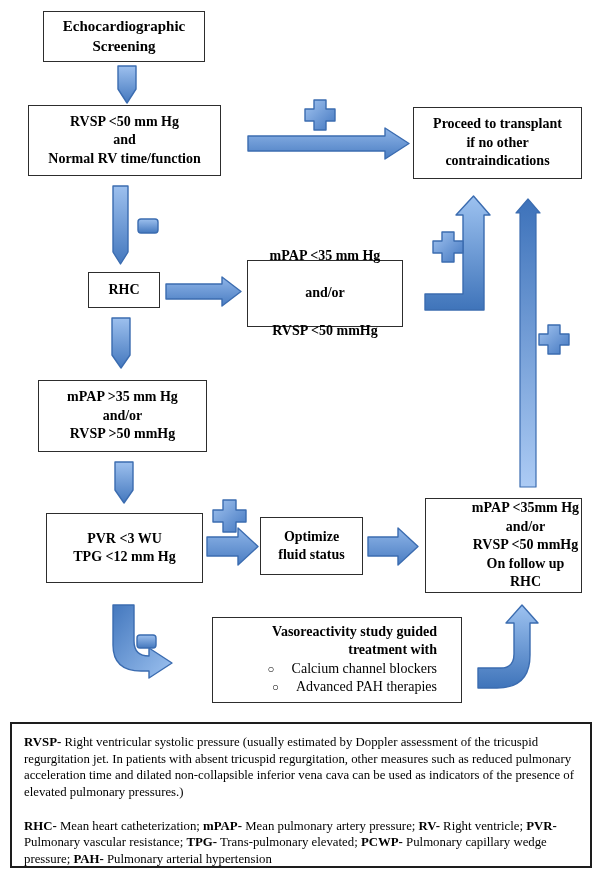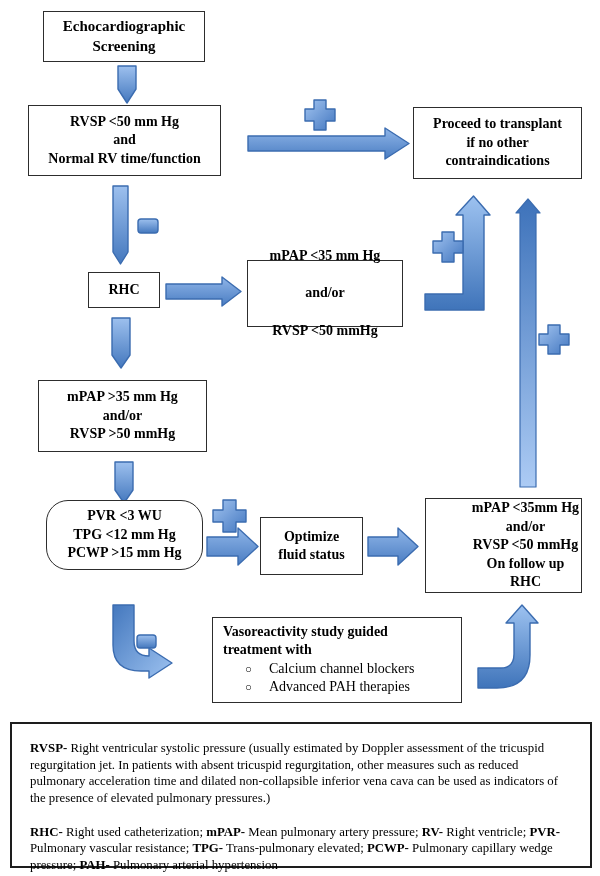--- a/index.html
+++ b/index.html
@@ -10,31 +10,31 @@
   }
   .svg-layer { position:absolute; left:0; top:0; }
   .fbox {
     position:absolute; background:#ffffff; border:1.6px solid #2d2d2d;
     box-sizing:border-box; display:flex; flex-direction:column;
     justify-content:center; align-items:center; text-align:center;
     font-weight:bold; font-size:14px; line-height:1.32;
   }
   .fbox.big { font-size:15px; }
   .fbox.vaso {
-    justify-content:flex-start; align-items:flex-start; text-align:left;
+    justify-content:flex-start; align-items:flex-end; text-align:left;
     padding:5px 24px 5px 10px; font-size:14px;
   }
   .vbullet { display:flex; font-weight:normal; padding-left:22px; }
   .bullet-glyph { display:inline-block; width:24px; font-size:11.5px; padding-top:2px; }
   .legend {
     position:absolute; background:#ffffff; border:2px solid #1d1d1d;
     box-sizing:border-box; font-size:12.8px; line-height:1.3;
     padding:10px 12px; text-align:left;
   }
-  .legend p { margin:6px; }
+  .legend p { margin:0; }
   .legend p + p { margin-top:17px; }
 </style>
 </head>
 <body>
 
 <div class="canvas">
 
   <svg class="svg-layer" width="600" height="876" viewBox="0 0 600 876">
     <defs>
       <linearGradient id="gDown" x1="0" y1="0" x2="0" y2="1">
@@ -109,24 +109,23 @@
     <div>and/or</div>
     <div>RVSP &lt;50 mmHg</div>
   </div>
 
   <div class="fbox" style="left:38px; top:380px; width:169px; height:72px;">
     <div>mPAP &gt;35 mm Hg</div>
     <div>and/or</div>
     <div>RVSP &gt;50 mmHg</div>
   </div>
 
-  <div class="fbox" style="left:46px; top:500px; width:157px; height:70px;border-radius:22px;">
+  <div class="fbox" style="left:46px; top:513px; width:157px; height:70px;">
     <div>PVR &lt;3 WU</div>
     <div>TPG &lt;12 mm Hg</div>
-    <div>PCWP &gt;15 mm Hg</div>
   </div>
 
   <div class="fbox" style="left:260px; top:517px; width:103px; height:58px;">
     <div>Optimize</div>
     <div>fluid status</div>
   </div>
 
   <div class="fbox" style="left:425px; top:498px; width:157px; height:95px;padding-left:44px;">
     <div>mPAP &lt;35mm Hg</div>
     <div>and/or</div>
@@ -142,16 +141,16 @@
       <span>Calcium channel blockers</span>
     </div>
     <div class="vbullet">
       <span class="bullet-glyph">○</span>
       <span>Advanced PAH therapies</span>
     </div>
   </div>
 
   <div class="legend" style="left:10px; top:722px; width:582px; height:146px;">
     <p><b>RVSP-</b><span> Right ventricular systolic pressure (usually estimated by Doppler assessment of the tricuspid regurgitation jet. In patients with absent tricuspid regurgitation, other measures such as reduced pulmonary acceleration time and dilated non-collapsible inferior vena cava can be used as indicators of the presence of elevated pulmonary pressures.)</span></p>
-    <p><b>RHC-</b><span> Right used catheterization; </span><b>mPAP-</b><span> Mean pulmonary artery pressure; </span><b>RV-</b><span> Right ventricle; </span><b>PVR-</b><span> Pulmonary vascular resistance; </span><b>TPG-</b><span> Trans-pulmonary elevated; </span><b>PCWP-</b><span> Pulmonary capillary wedge pressure; </span><b>PAH-</b><span> Pulmonary arterial hypertension</span></p>
+    <p><b>RHC-</b><span> Mean heart catheterization; </span><b>mPAP-</b><span> Mean pulmonary artery pressure; </span><b>RV-</b><span> Right ventricle; </span><b>PVR-</b><span> Pulmonary vascular resistance; </span><b>TPG-</b><span> Trans-pulmonary elevated; </span><b>PCWP-</b><span> Pulmonary capillary wedge pressure; </span><b>PAH-</b><span> Pulmonary arterial hypertension</span></p>
   </div>
 
 </div>
 
 </body></html>

